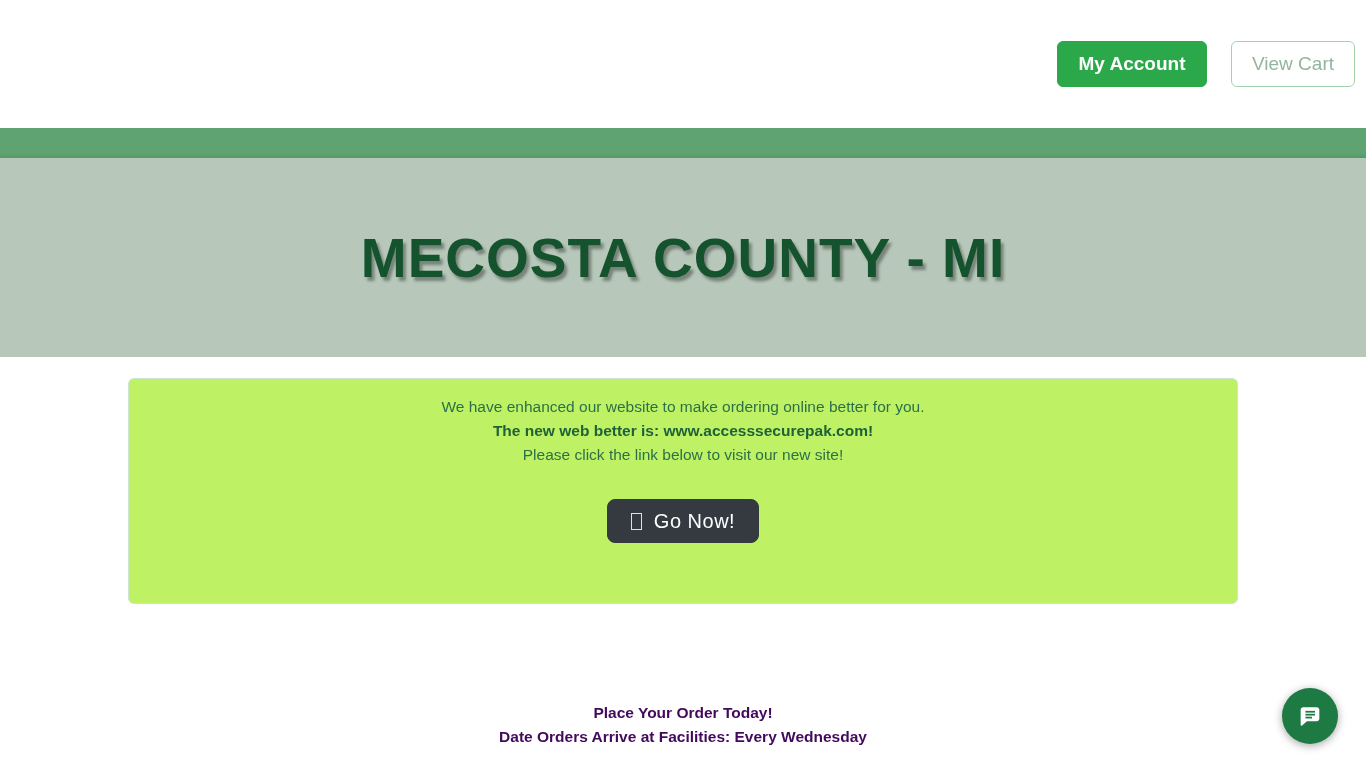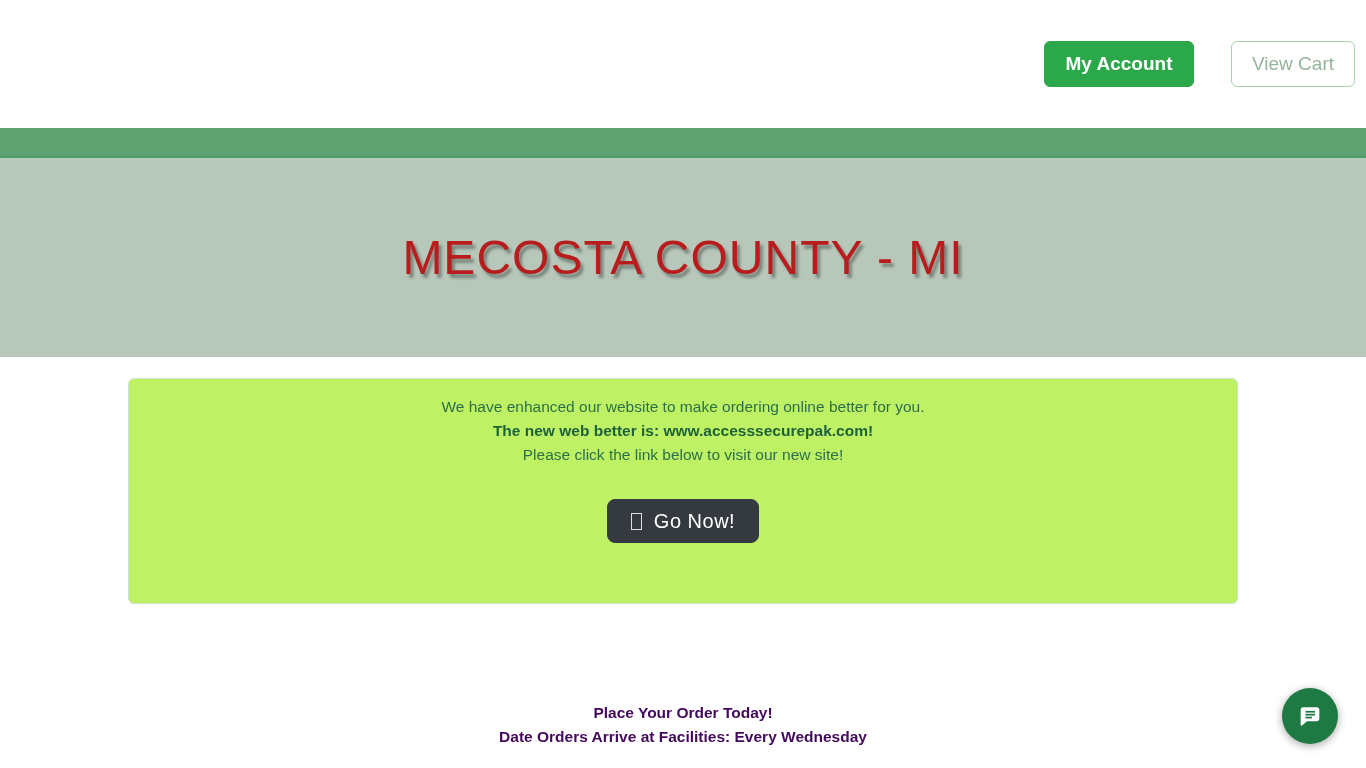--- a/index.html
+++ b/index.html
@@ -14,21 +14,21 @@
   .top-header {
     height: 128px;
     background: #ffffff;
     position: relative;
   }
   .header-buttons {
     position: absolute;
     top: 41px;
     right: 11px;
     display: flex;
-    gap: 37px;
+    gap: 24px;
   }
   .btn {
     height: 46px;
     border-radius: 6px;
     font-family: "Liberation Sans", sans-serif;
     font-size: 19px;
     cursor: pointer;
     display: inline-flex;
     align-items: center;
     justify-content: center;
@@ -56,23 +56,23 @@
 
   
   .banner {
     height: 199px;
     background: #b7c8ba;
     display: flex;
     align-items: center;
     justify-content: center;
   }
   .banner h1 {
-    color: #b91c1c;
-    font-size: 48px;
-    font-weight: normal;
+    color: #14532d;
+    font-size: 55px;
+    font-weight: bold;
     letter-spacing: 1px;
     text-shadow: 3px 4px 3px rgba(0,0,0,0.35);
   }
 
   
   .notice-card {
     width: 1110px;
     height: 226px;
     margin: 21px auto 0 auto;
     background: #bef264;

